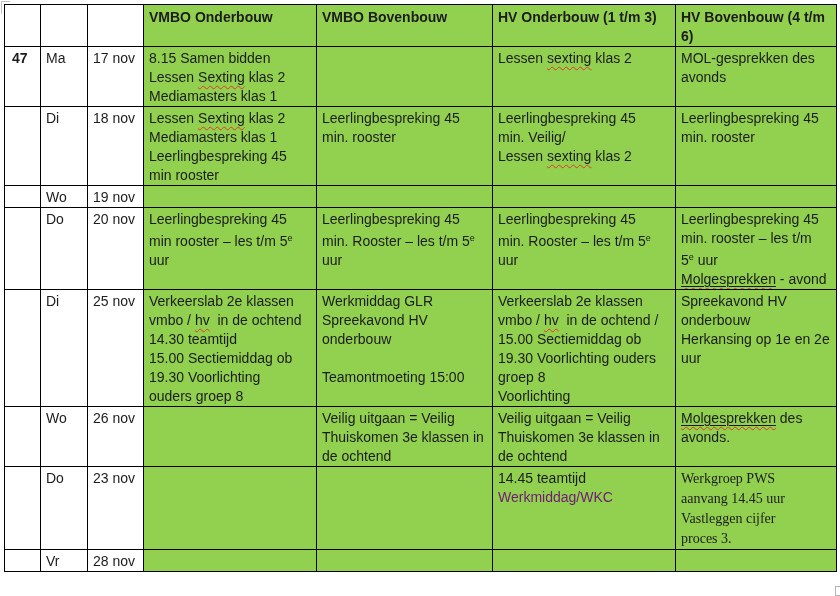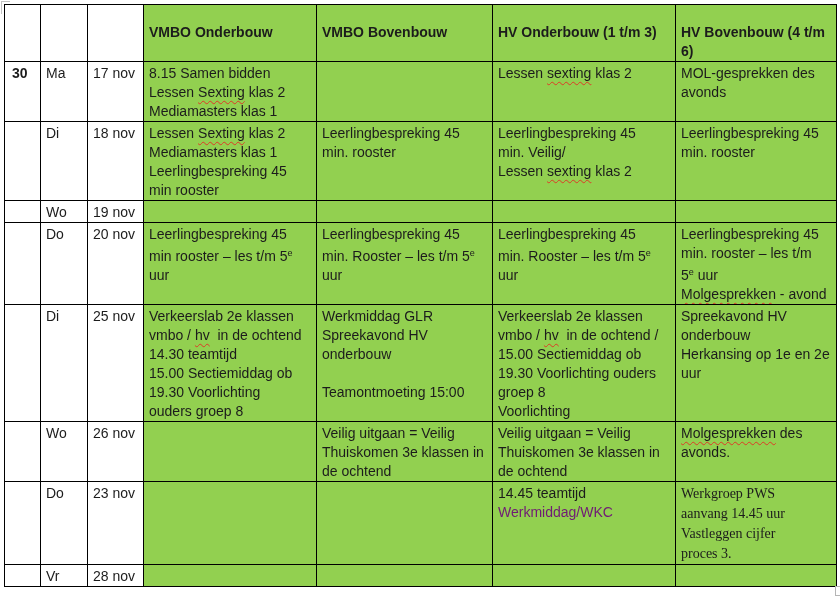--- a/index.html
+++ b/index.html
@@ -1,26 +1,26 @@
 <!DOCTYPE html>
 <html><head>
 <meta charset="utf-8">
 <style>
   html,body{margin:0;padding:0;background:#fff;width:840px;height:596px;overflow:hidden;}
   body{position:relative;font-family:"Liberation Sans",sans-serif;color:#1c1c1c;}
   #tbl{position:absolute;left:4px;top:4px;border-collapse:collapse;table-layout:fixed;}
   #tbl td,#tbl th{border:1.5px solid #000;vertical-align:top;padding:2px 5px 0 5px;
     font-size:14px;line-height:19px;text-align:left;overflow:hidden;}
-  #tbl th{font-weight:bold;padding-top:18px;}
+  #tbl th{font-weight:bold;padding-top:3px;}
   .green{background:#92d050;}
   .wk{font-weight:bold;padding-left:7px !important;}
   .ln{white-space:pre-wrap;min-height:19px;}
   .sq{text-decoration:underline;text-decoration-style:wavy;text-decoration-color:#dd3a26;
       text-decoration-thickness:1px;text-underline-offset:3px;}
-  .u{text-decoration-color:#1c1c1c;text-decoration-thickness:1px;
+  .u{text-decoration:underline;text-decoration-color:#1c1c1c;text-decoration-thickness:1px;
      text-underline-offset:2px;margin-top:32px;}
   .red{color:#701a75;}
   .sup{font-size:9px;vertical-align:5px;letter-spacing:0;}
   .serif{font-family:"Liberation Serif",serif;font-size:16.5px;line-height:20px;}
   .serif .ln{min-height:20px;}
   #handle-tl{position:absolute;left:1px;top:1px;width:8px;height:12px;
      border-left:1.5px solid #c2c2c2;border-top:1.5px solid #c2c2c2;}
   #handle-br{position:absolute;left:835px;top:586px;width:8px;height:8px;
      border:1.5px solid #b5b5b5;background:#fff;}
 </style>
@@ -45,21 +45,21 @@
       <th></th>
       <th></th>
       <th class="green">VMBO Onderbouw</th>
       <th class="green">VMBO Bovenbouw</th>
       <th class="green">HV Onderbouw (1 t/m 3)</th>
       <th class="green">HV Bovenbouw (4 t/m 6)</th>
     </tr>
   </thead>
   <tbody>
       <tr style="height: 59px;">
-        <td class="wk">30</td>
+        <td class="wk">47</td>
         <td class="day">Ma</td>
         <td class="date">17 nov</td>
         <td class="green">
           <div class="ln">8.15 Samen bidden</div>
           <div class="ln">Lessen <span class="sq">Sexting</span> klas 2</div>
           <div class="ln">Mediamasters klas 1</div>
         </td>
         <td class="green"></td>
         <td class="green">
           <div class="ln">Lessen <span class="sq">sexting</span> klas 2</div>

